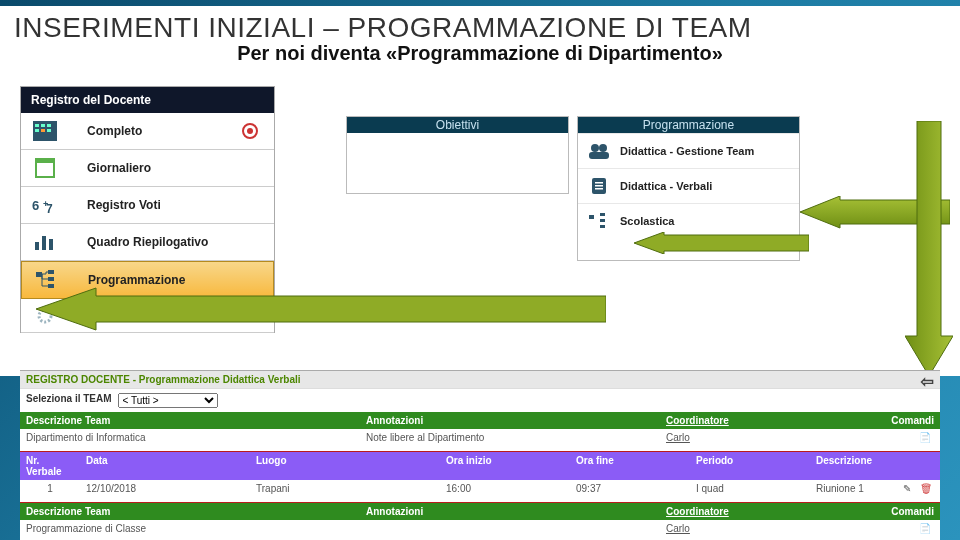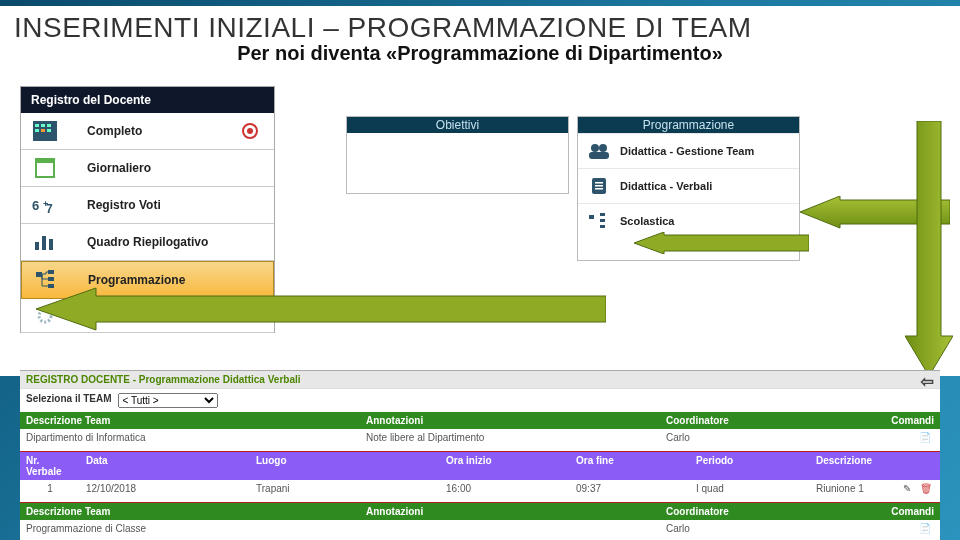--- a/index.html
+++ b/index.html
@@ -123,21 +123,21 @@
   }
   .green-row {
     background: #2f8b1f;
     color: #fff;
     display: flex;
     font-weight: bold;
   }
   .cell { padding: 3px 6px; }
   .c1 { width: 340px; }
   .c2 { width: 300px; }
-  .c3 { width: 200px; }
+  .c3 { width: 200px; text-decoration: underline; }
   .c4 { width: 80px; text-align: right; }
   .row-light { display: flex; border-bottom: 1px solid #b91c1c; color: #555; }
   .orange-row {
     background: #8b5cf6;
     color: #fff;
     display: flex;
     font-weight: bold;
   }
   .oc { padding: 3px 6px; }
   .o0 { width: 60px; } .o1 { width: 170px; } .o2 { width: 190px; } .o3 { width: 130px; } .o4 { width: 120px; } .o5 { width: 120px; } .o6 { width: 130px; }

